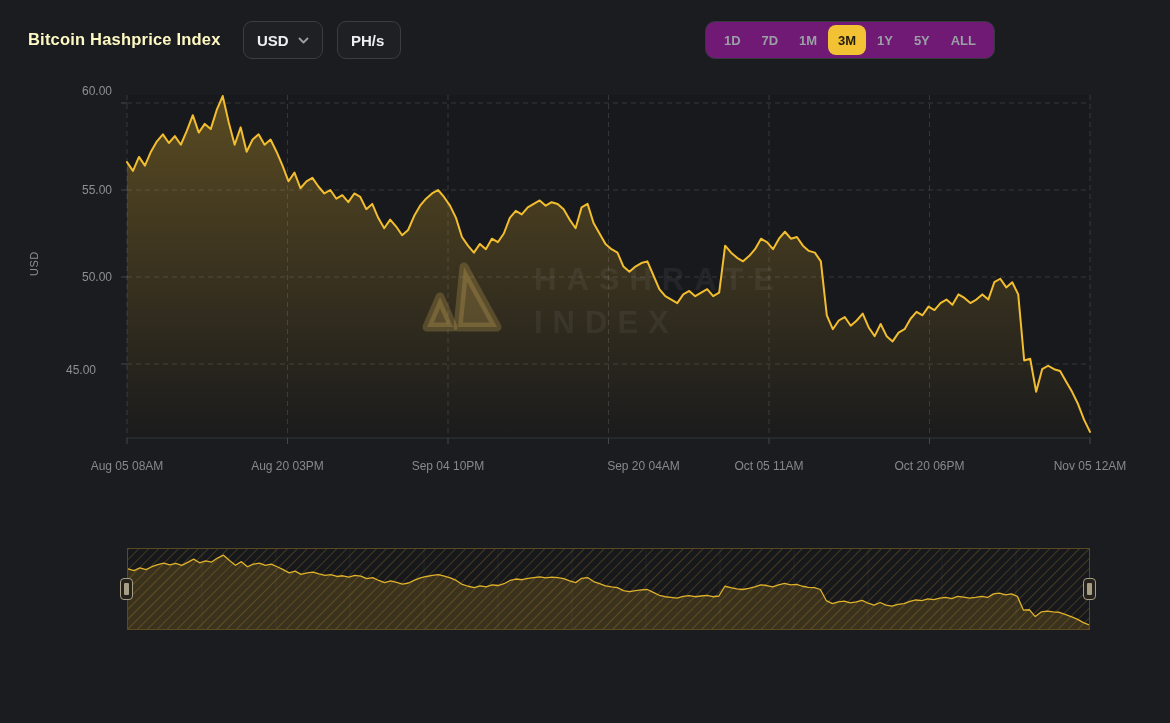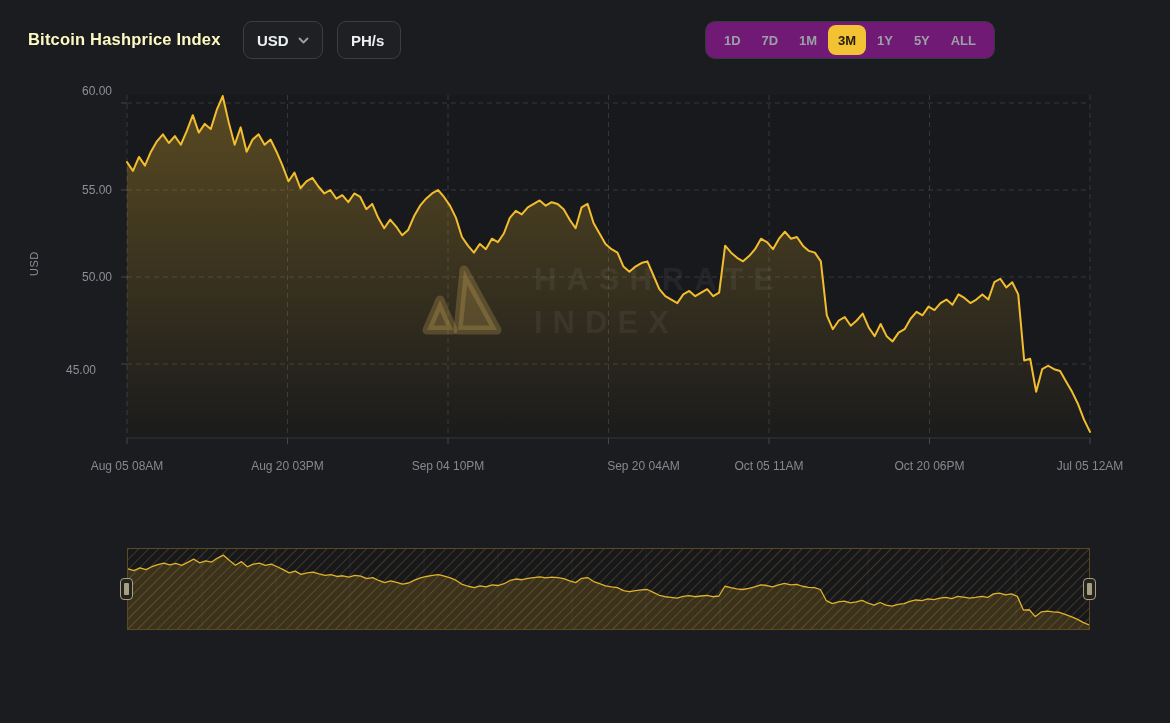--- a/index.html
+++ b/index.html
@@ -25,21 +25,21 @@
   .range-btn.active{background:#f3c234;color:#221c0d;}
 
   
   .y-axis-title{position:absolute;left:22px;top:258px;width:24px;color:#8b9096;font-size:11px;
                 letter-spacing:.5px;transform:rotate(-90deg);transform-origin:center;}
   .y-tick{position:absolute;left:50px;width:62px;text-align:right;color:#8b9096;font-size:12px;}
   .x-tick{position:absolute;top:459px;color:#85898e;font-size:12px;transform:translateX(-50%);white-space:nowrap;}
   #mainChart{position:absolute;left:127px;top:95px;overflow:visible;cursor:crosshair;}
 
   
-  .watermark{position:absolute;left:413px;top:254px;display:flex;align-items:center;pointer-events:none;}
+  .watermark{position:absolute;left:413px;top:254px;display:flex;align-items:flex-start;pointer-events:none;}
   .wm-text{margin-left:26px;font-size:31px;font-weight:700;letter-spacing:10px;line-height:43px;
            color:rgba(230,230,235,0.062);margin-top:4px;}
 
   
   .navigator{position:absolute;left:127px;top:548px;width:961px;height:80px;
              border:1px solid rgba(196,158,50,0.38);background:#17181b;cursor:grab;}
   .nav-handle{position:absolute;width:13px;height:22px;box-sizing:border-box;border:1px solid #a79f85;
               border-radius:4px;background:#24221b;display:flex;align-items:center;justify-content:center;
               cursor:ew-resize;z-index:3;}
   .nav-handle i{display:block;width:5px;height:12px;background:#a79f85;border-radius:1px;}
@@ -84,21 +84,21 @@
       <div class="y-tick" style="top: 183px;">55.00</div>
       <div class="y-tick" style="top: 84px;">60.00</div>
     </div>
   <div id="xTicks">
       <div class="x-tick" style="left: 127px;">Aug 05 08AM</div>
       <div class="x-tick" style="left: 287.5px;">Aug 20 03PM</div>
       <div class="x-tick" style="left: 448px;">Sep 04 10PM</div>
       <div class="x-tick" style="left: 608.5px; margin-left: 35px;">Sep 20 04AM</div>
       <div class="x-tick" style="left: 769px;">Oct 05 11AM</div>
       <div class="x-tick" style="left: 929.5px;">Oct 20 06PM</div>
-      <div class="x-tick" style="left: 1090px;">Jul 05 12AM</div>
+      <div class="x-tick" style="left: 1090px;">Nov 05 12AM</div>
     </div>
 
   <svg id="mainChart" width="963" height="348">
       <rect x="0" y="0" width="963" height="343" fill="#18191c"></rect>
       <defs>
         <linearGradient id="areaGrad" x1="0" y1="0" x2="0" y2="1">
           <stop offset="0%" stop-color="rgba(242,189,46,0.30)"></stop>
           <stop offset="100%" stop-color="rgba(242,189,46,0.01)"></stop>
         </linearGradient>
       </defs>

